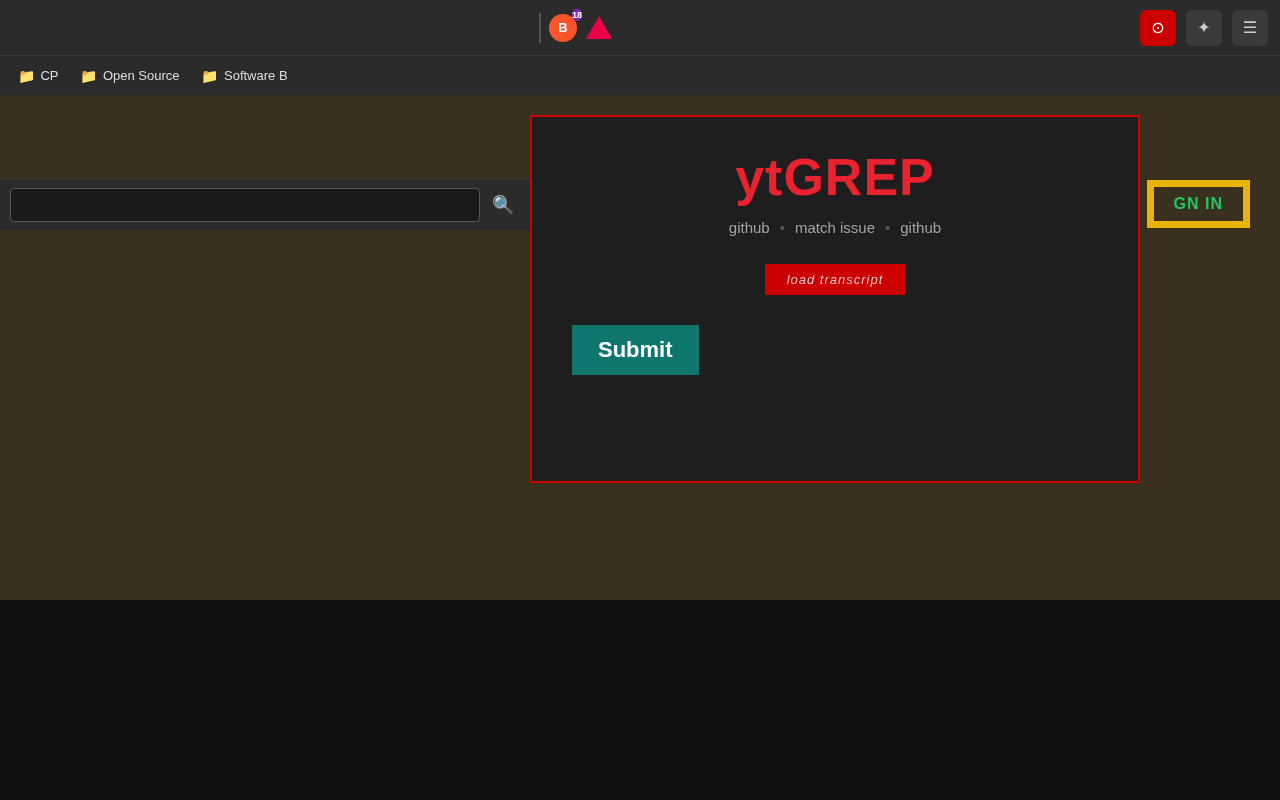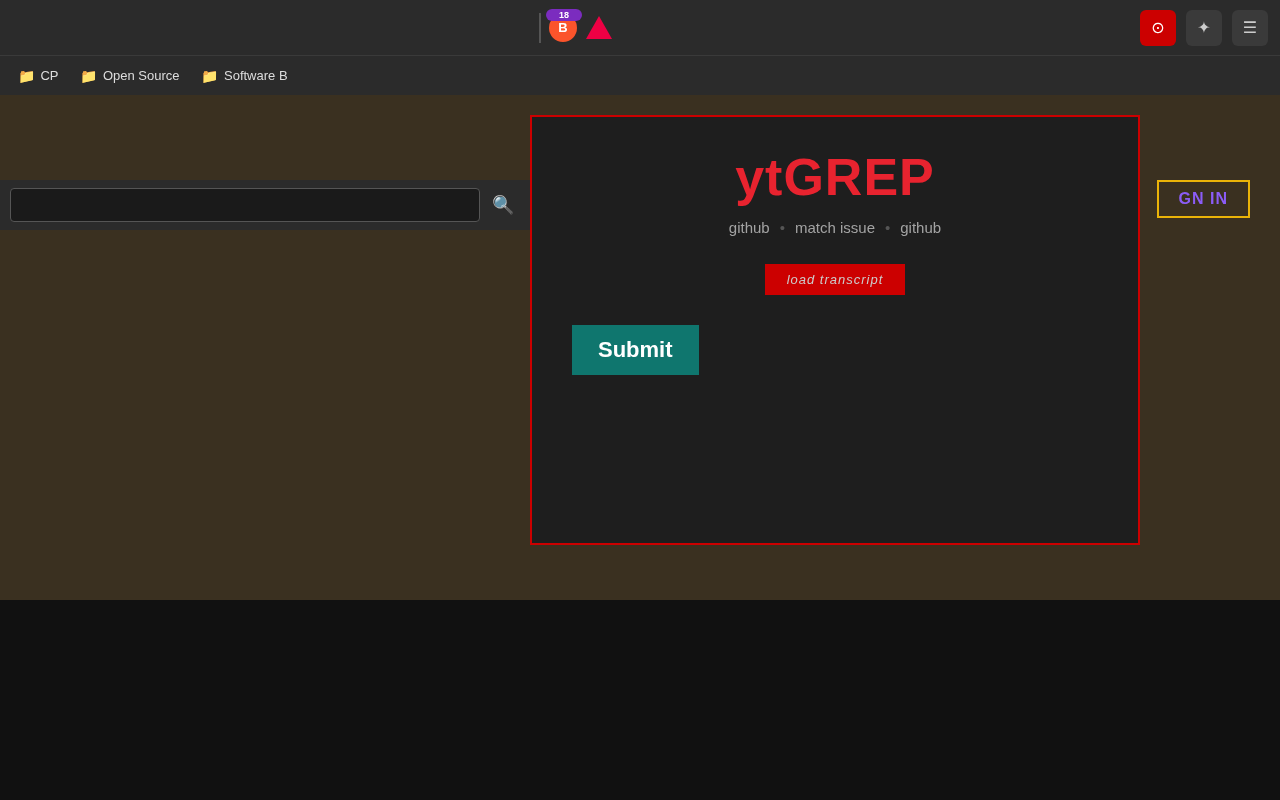--- a/index.html
+++ b/index.html
@@ -53,21 +53,21 @@
     }
 
     .badge {
       position: absolute;
       top: -5px;
       right: -5px;
       background: #7b2cbf;
       color: white;
       font-size: 9px;
       border-radius: 8px;
-      padding: 1px 13px;
+      padding: 1px 0;
       font-weight: bold;
     }
 
     .aurora-icon {
       width: 28px;
       height: 28px;
       display: flex;
       align-items: center;
       justify-content: center;
     }
@@ -184,37 +184,37 @@
       font-size: 18px;
       cursor: pointer;
       padding: 5px;
     }
 
     
     .sign-in-btn {
       position: absolute;
       top: 85px;
       right: 30px;
-      border: 2px solid #eab308;
+      border: 7px solid #eab308;
       background: transparent;
-      color: #8b5cf6;
+      color: #22c55e;
       font-size: 16px;
       font-weight: bold;
       padding: 8px 20px;
       cursor: pointer;
       letter-spacing: 1px;
     }
 
     
     .ytgrep-popup {
       position: absolute;
       top: 20px;
       left: 530px;
       width: 610px;
-      height: 430px;
+      height: 368px;
       background: #1e1e1e;
       border: 2px solid #cc0000;
       display: flex;
       flex-direction: column;
       align-items: center;
       padding: 30px 40px;
       z-index: 100;
     }
 
     .ytgrep-title {

